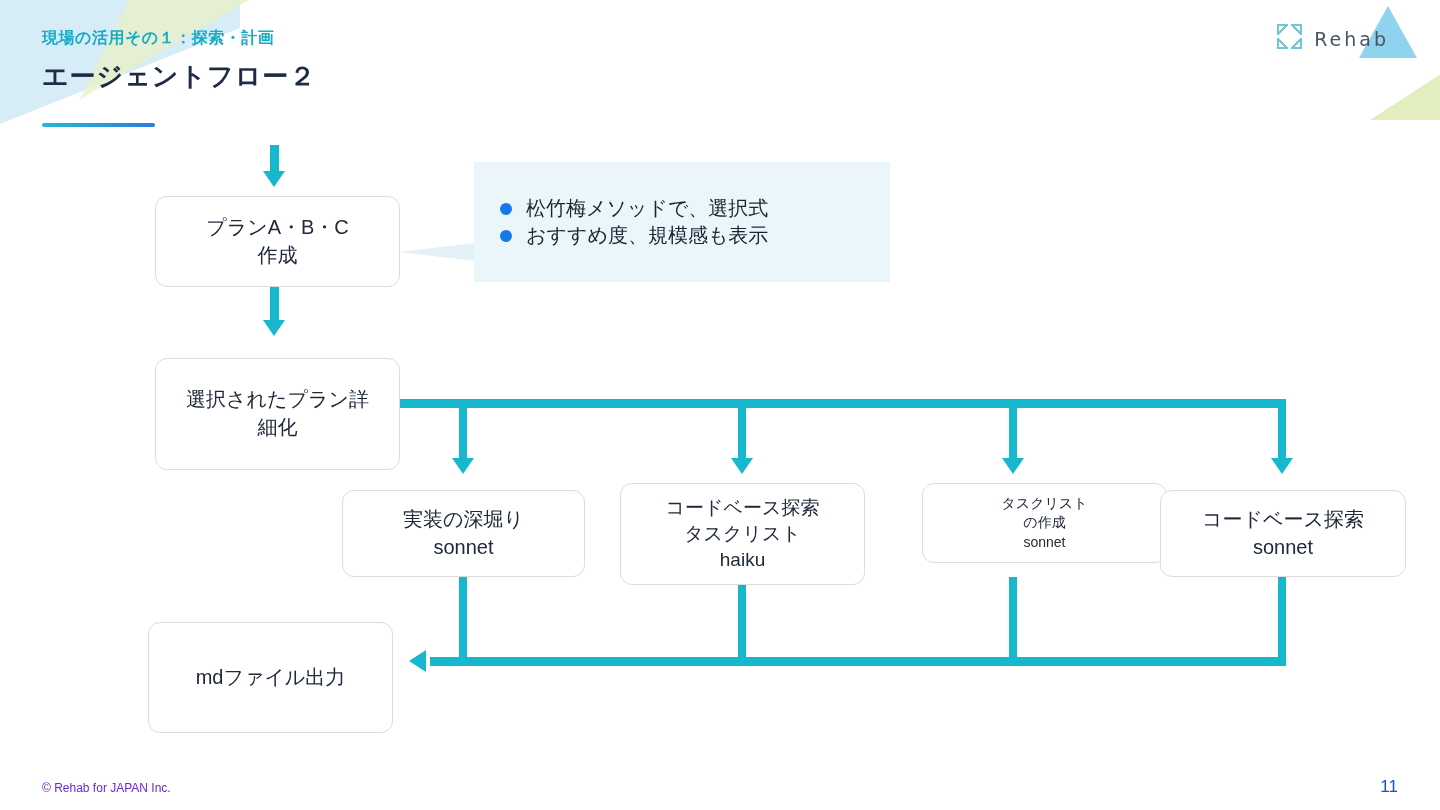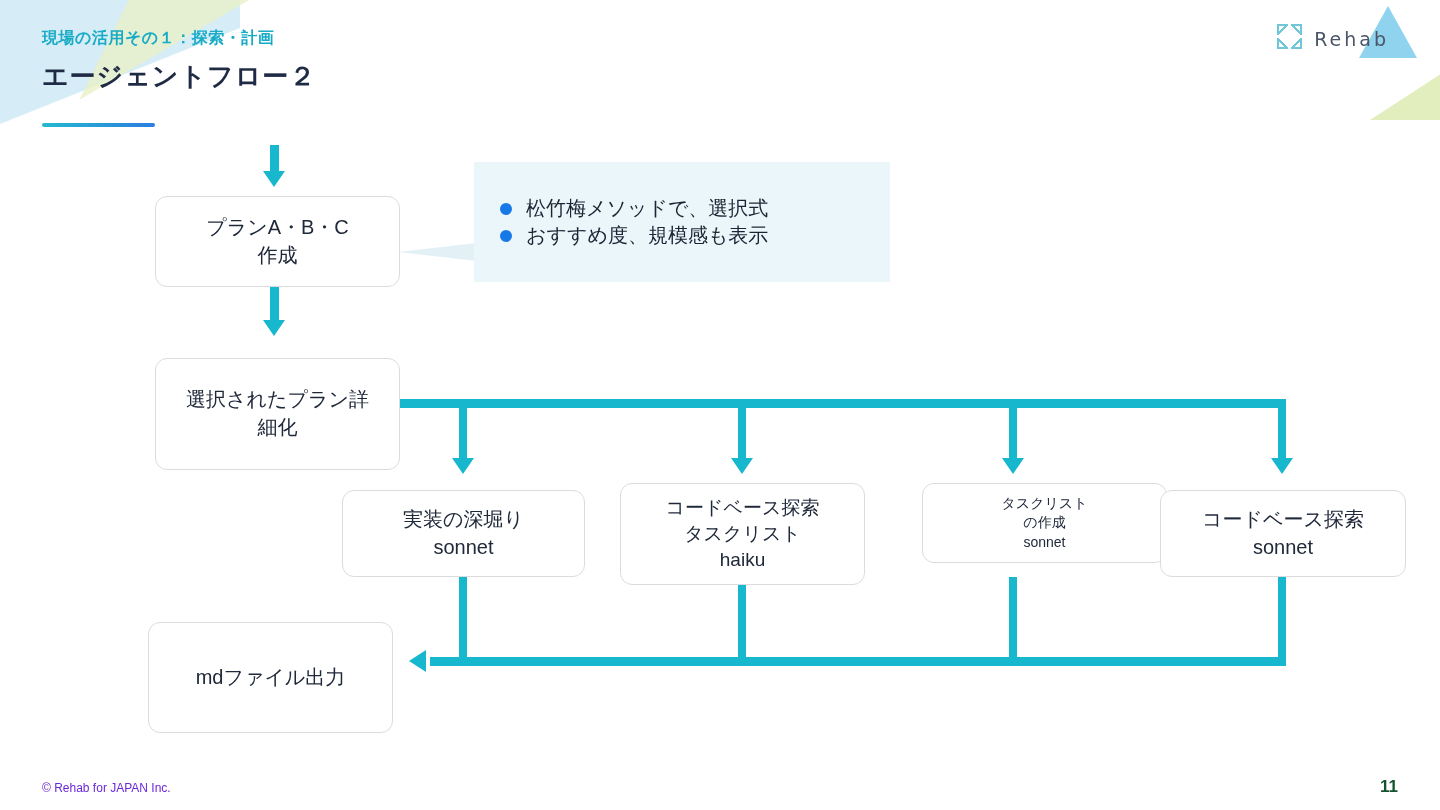--- a/index.html
+++ b/index.html
@@ -110,21 +110,21 @@
   .cal-dot{width:12px;height:12px;border-radius:50%;background:#1779e8;flex:none;}
   .cal-txt{font-size:20px;color:#1b2434;white-space:nowrap;}
 
   
   .footer-copy{
     position:absolute;left:42px;bottom:15px;
     font-size:12px;color:#6d28d9;
   }
   .page-num{
     position:absolute;right:42px;bottom:13px;
-    font-size:17px;color:#14532d;font-weight:bold;
+    font-size:17px;color:#1d4ed8;font-weight:normal;
   }
 </style>
 </head>
 <body>
 
 <div class="slide">
 
   <div class="deco deco-tl-blue"></div>
   <div class="deco deco-tl-green"></div>
   <div class="deco deco-tr-blue"></div>

